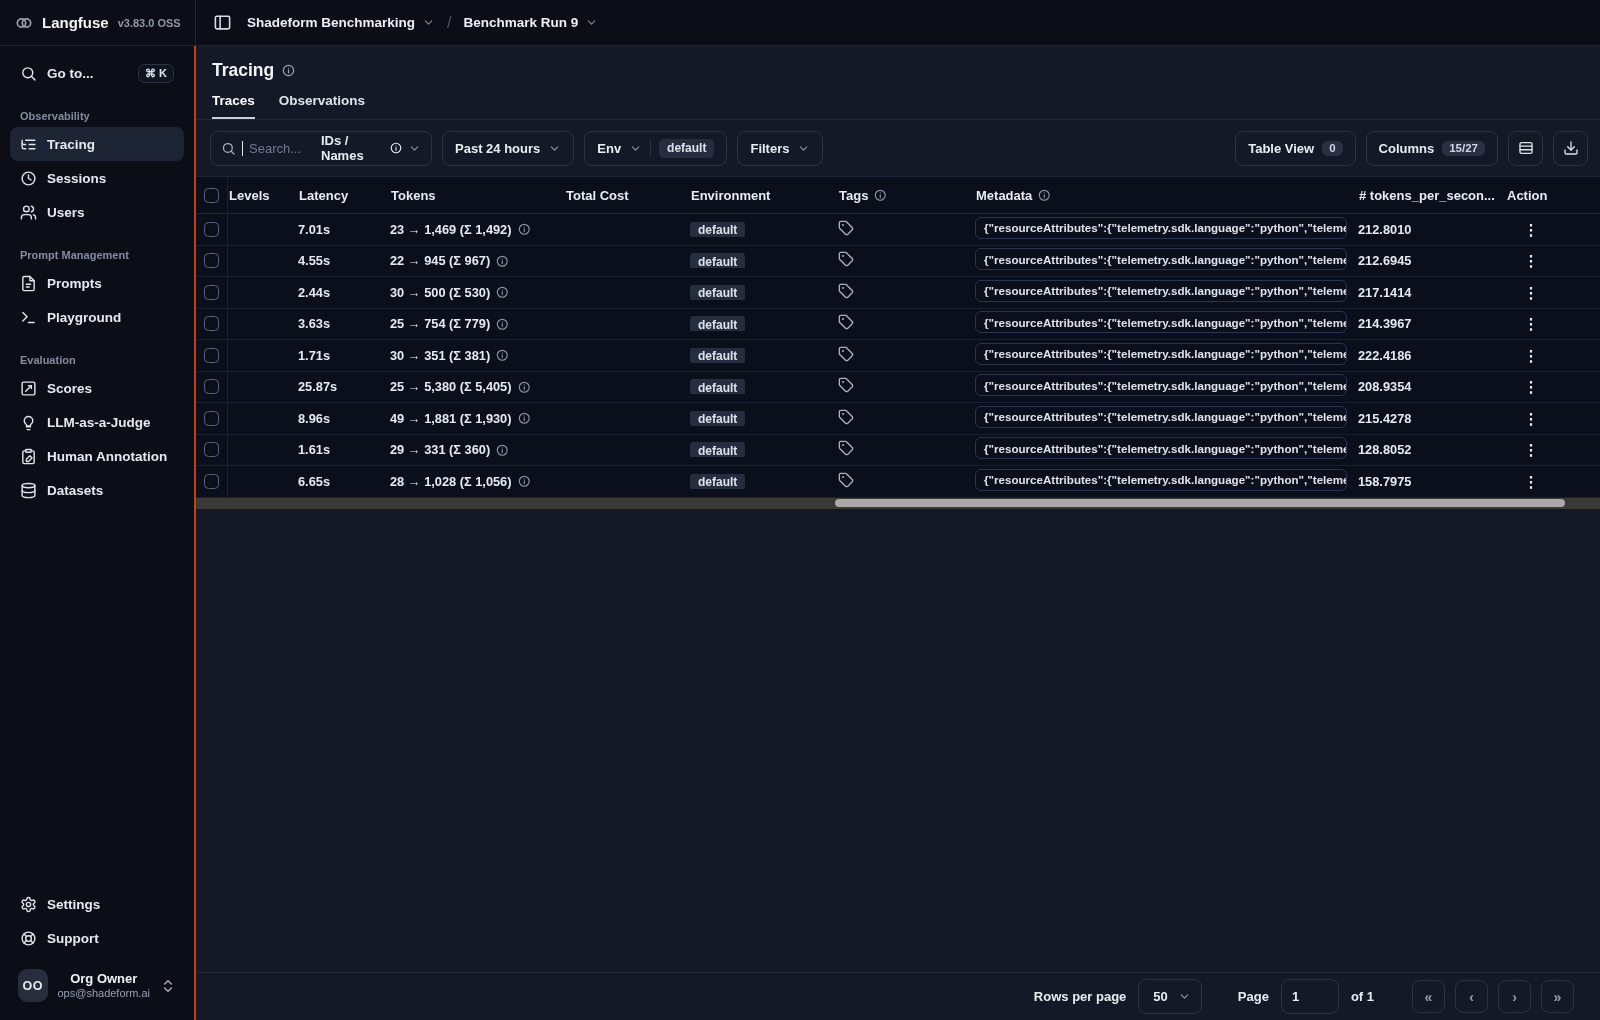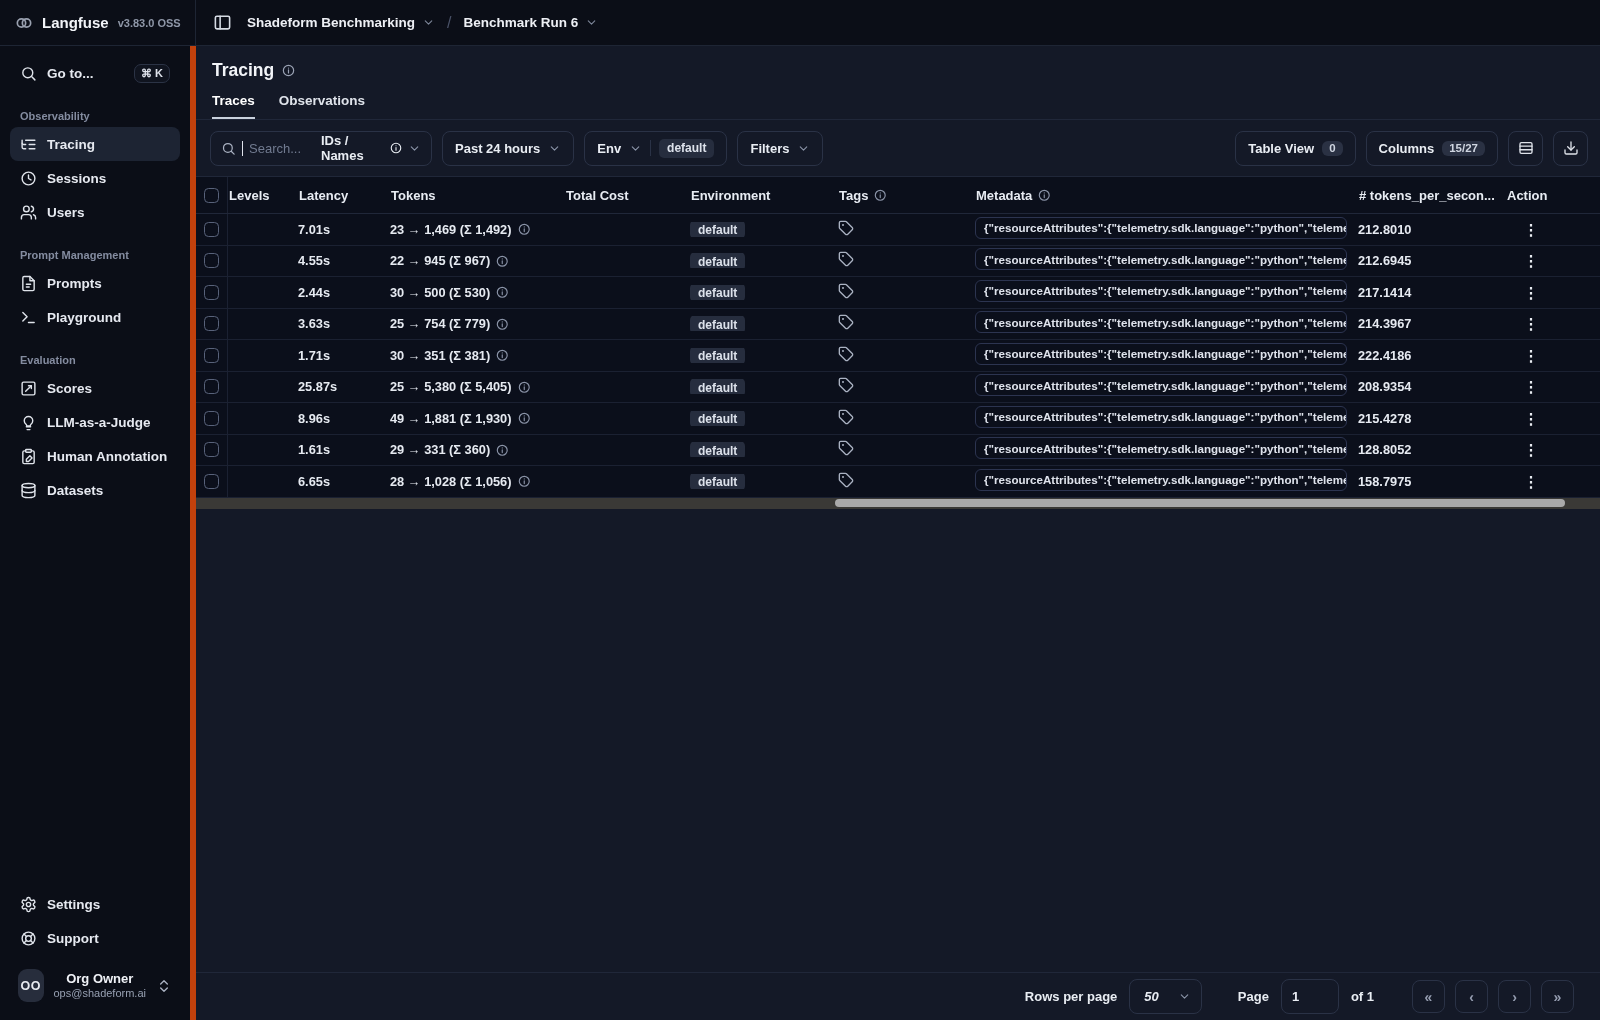--- a/index.html
+++ b/index.html
@@ -16,21 +16,21 @@
   .brand { font-size:15px; font-weight:700; color:#f2f4f8; }
   .version { font-size:11px; font-weight:700; color:#8f97a8; margin-left:1px; }
   .topbar-right { display:flex; align-items:center; gap:12px; padding-left:13px;
                   border-bottom:1px solid #1e2534; background:#0b0e17; }
   .panel-btn { width:26px; height:26px; display:flex; align-items:center; justify-content:center; color:#d6dbe4; }
   .crumb { display:flex; align-items:center; gap:7px; font-size:13.5px; font-weight:600; color:#eef0f5; }
   .crumb .chev { color:#7d8699; }
   .slash { color:#4a5268; font-size:16px; font-weight:400; }
 
   
-  .sidebar { background:#0b0e17; border-right:6px solid #c2410c; display:flex; flex-direction:column;
+  .sidebar { background:#0b0e17; border-right:2px solid #c2410c; display:flex; flex-direction:column;
              padding:10px 10px 12px 10px; }
   .side-item { display:flex; align-items:center; gap:10px; height:34px; padding:0 10px; border-radius:8px;
                font-size:13.5px; font-weight:600; color:#e6e9f0; text-align:left; width:100%; }
   .side-item .icon { width:17px; height:17px; color:#dfe3ea; flex:none; display:flex; }
   .side-item.active { background:#1d2433; }
   .kbd { margin-left:auto; border:1px solid #2b3345; border-radius:7px; padding:2px 6px;
          font-size:11px; font-weight:600; color:#dfe3ec; background:#10141f; }
   .section-title { font-size:11px; font-weight:600; color:#848ca0; padding:0 10px; margin:20px 0 5px 0; }
   .side-spacer { flex:1; }
   .user-card { display:flex; align-items:center; gap:10px; padding:6px 8px; margin-top:8px; border-radius:8px; }
@@ -88,21 +88,21 @@
 
   .hscroll { position:relative; height:11px; background:#3a3936; flex:none; }
   .hscroll .thumb { position:absolute; left:45.5%; width:52%; top:1.5px; height:8px; border-radius:4px; background:#a9a9a9; }
 
   .filler { flex:1; background:#141927; }
 
   
   .pagebar { height:48px; border-top:1px solid #202739; display:flex; align-items:center;
              justify-content:flex-end; padding-right:26px; gap:12px; flex:none; font-size:13px; font-weight:700; }
   .select { height:35px; border:1px solid #2a3246; border-radius:8px; display:inline-flex; align-items:center;
-            gap:19px; padding:0 10px 0 14px; font-size:13px; font-weight:700; color:#e9edf3;font-style:italic; }
+            gap:10px; padding:0 10px 0 14px; font-size:13px; font-weight:700; color:#e9edf3; }
   .select .chev, .ctrl .chev { width:13px; height:13px; color:#8b94a8; display:inline-flex; }
   .page-input { width:58px; height:35px; border:1px solid #2a3246; border-radius:8px; background:transparent;
                 color:#e9edf3; font-size:13px; font-weight:600; padding:0 10px; outline:none; }
   .pg-gap { margin-left:24px; }
   .nav-group { display:flex; gap:10px; margin-left:26px; }
   .nav-btn { width:33px; height:33px; border:1px solid #2a3246; border-radius:8px; color:#959db0;
              font-size:14px; font-weight:700; display:flex; align-items:center; justify-content:center; }
 
   [data-icon] svg { width:100%; height:100%; fill:none; stroke:currentColor; stroke-width:2;
                     stroke-linecap:round; stroke-linejoin:round; display:block; }
@@ -137,21 +137,21 @@
     <button class="crumb">
       <span>Shadeform Benchmarking</span>
       <span class="chev" data-icon="chevron-down">
           <svg viewBox="0 0 24 24">
             <path d="m6 9 6 6 6-6"></path>
           </svg>
         </span>
     </button>
     <span class="slash">/</span>
     <button class="crumb">
-      <span>Benchmark Run 6</span>
+      <span>Benchmark Run 9</span>
       <span class="chev" data-icon="chevron-down">
           <svg viewBox="0 0 24 24">
             <path d="m6 9 6 6 6-6"></path>
           </svg>
         </span>
     </button>
   </div>
 
   <aside class="sidebar">
     <button class="side-item">

